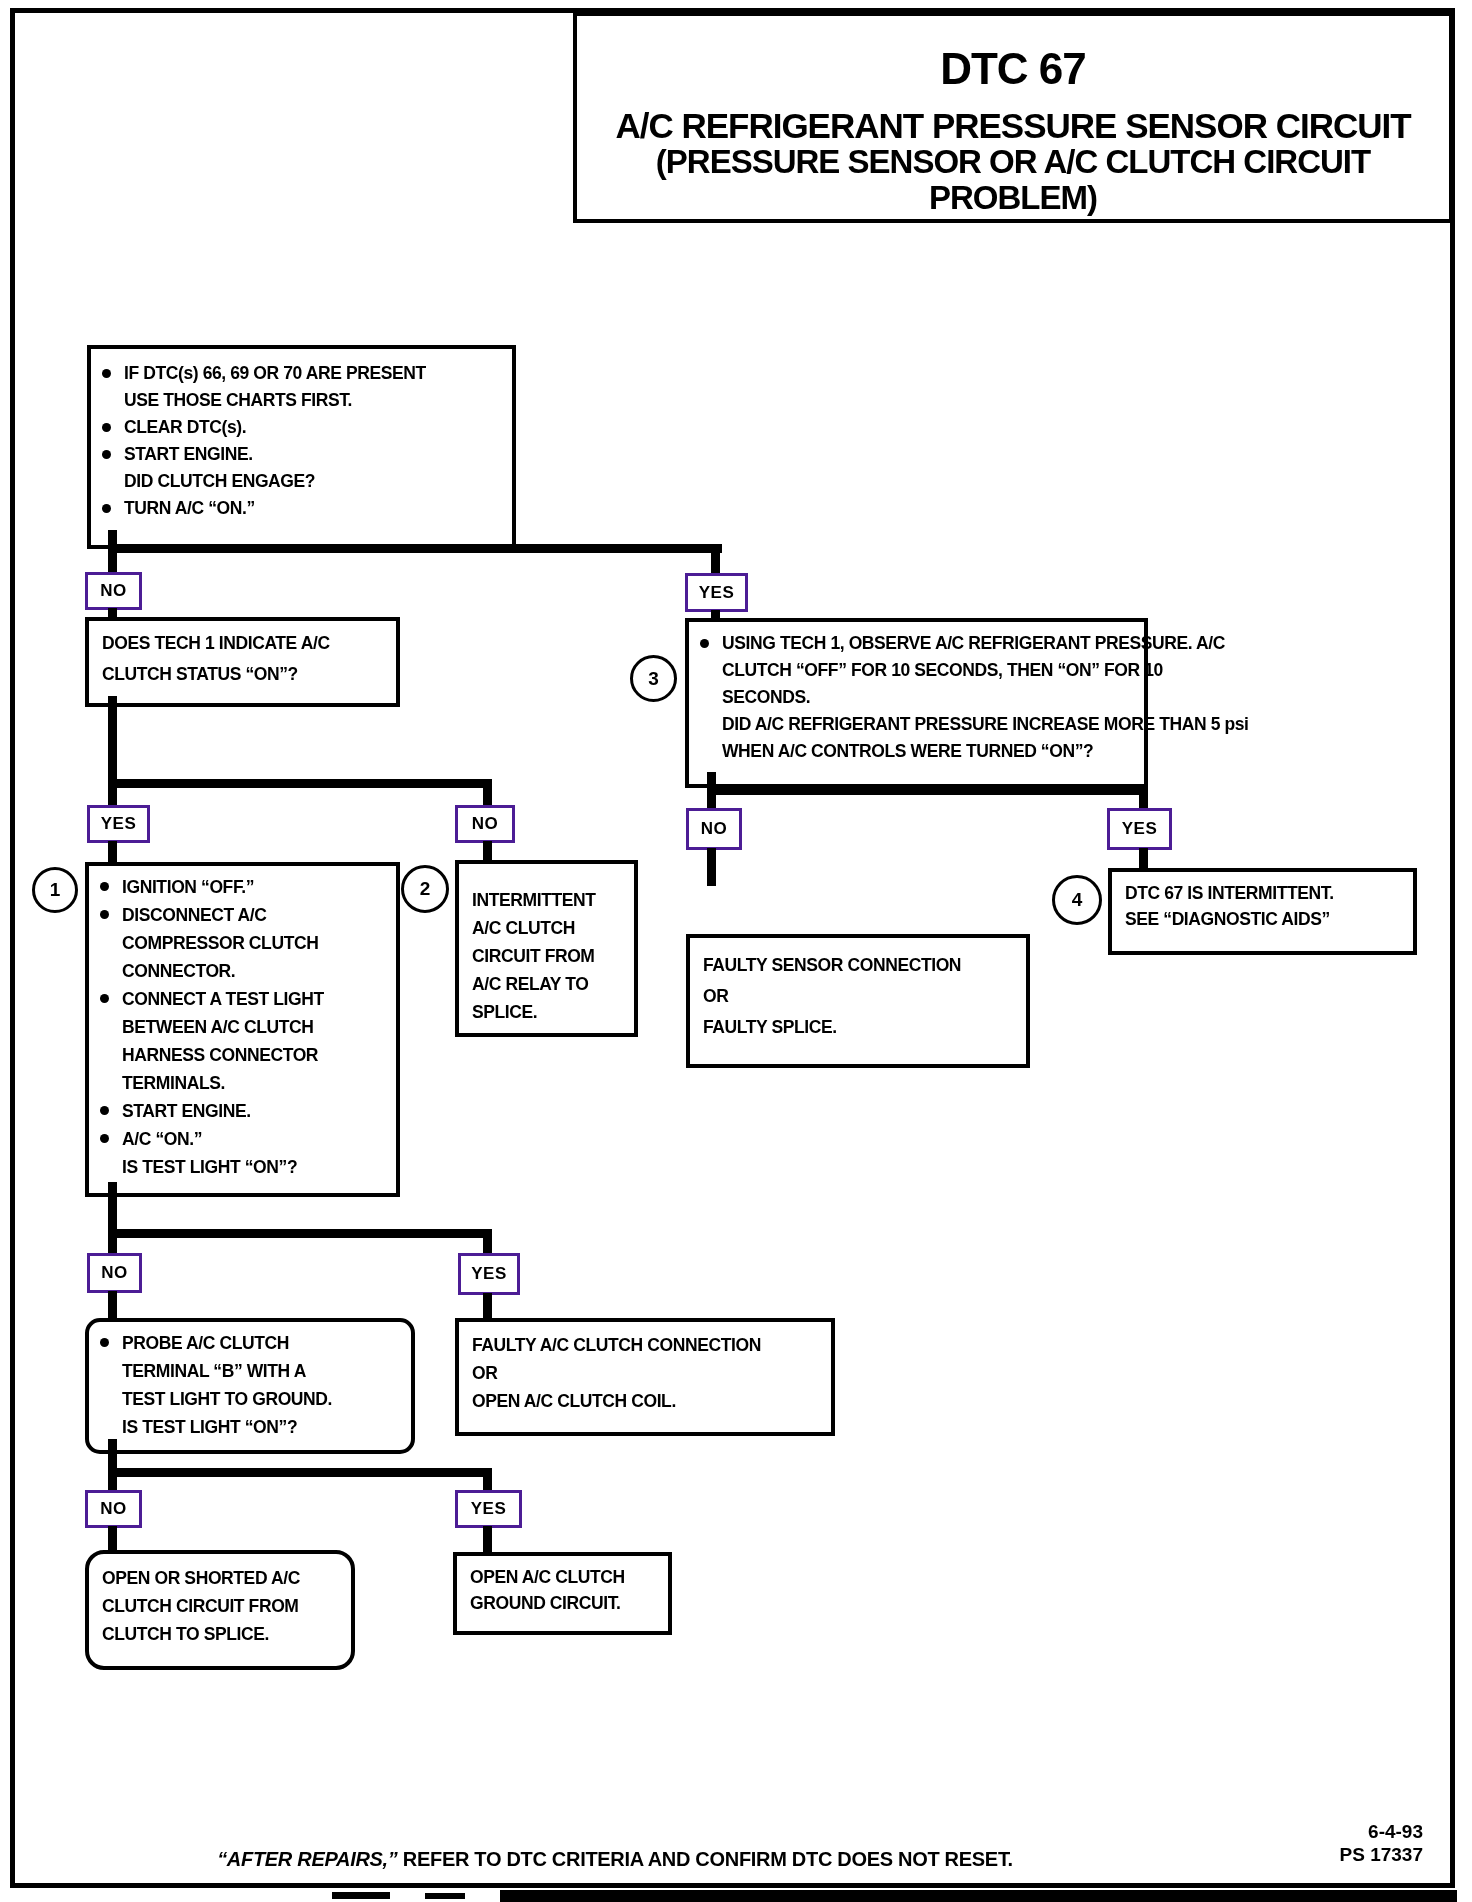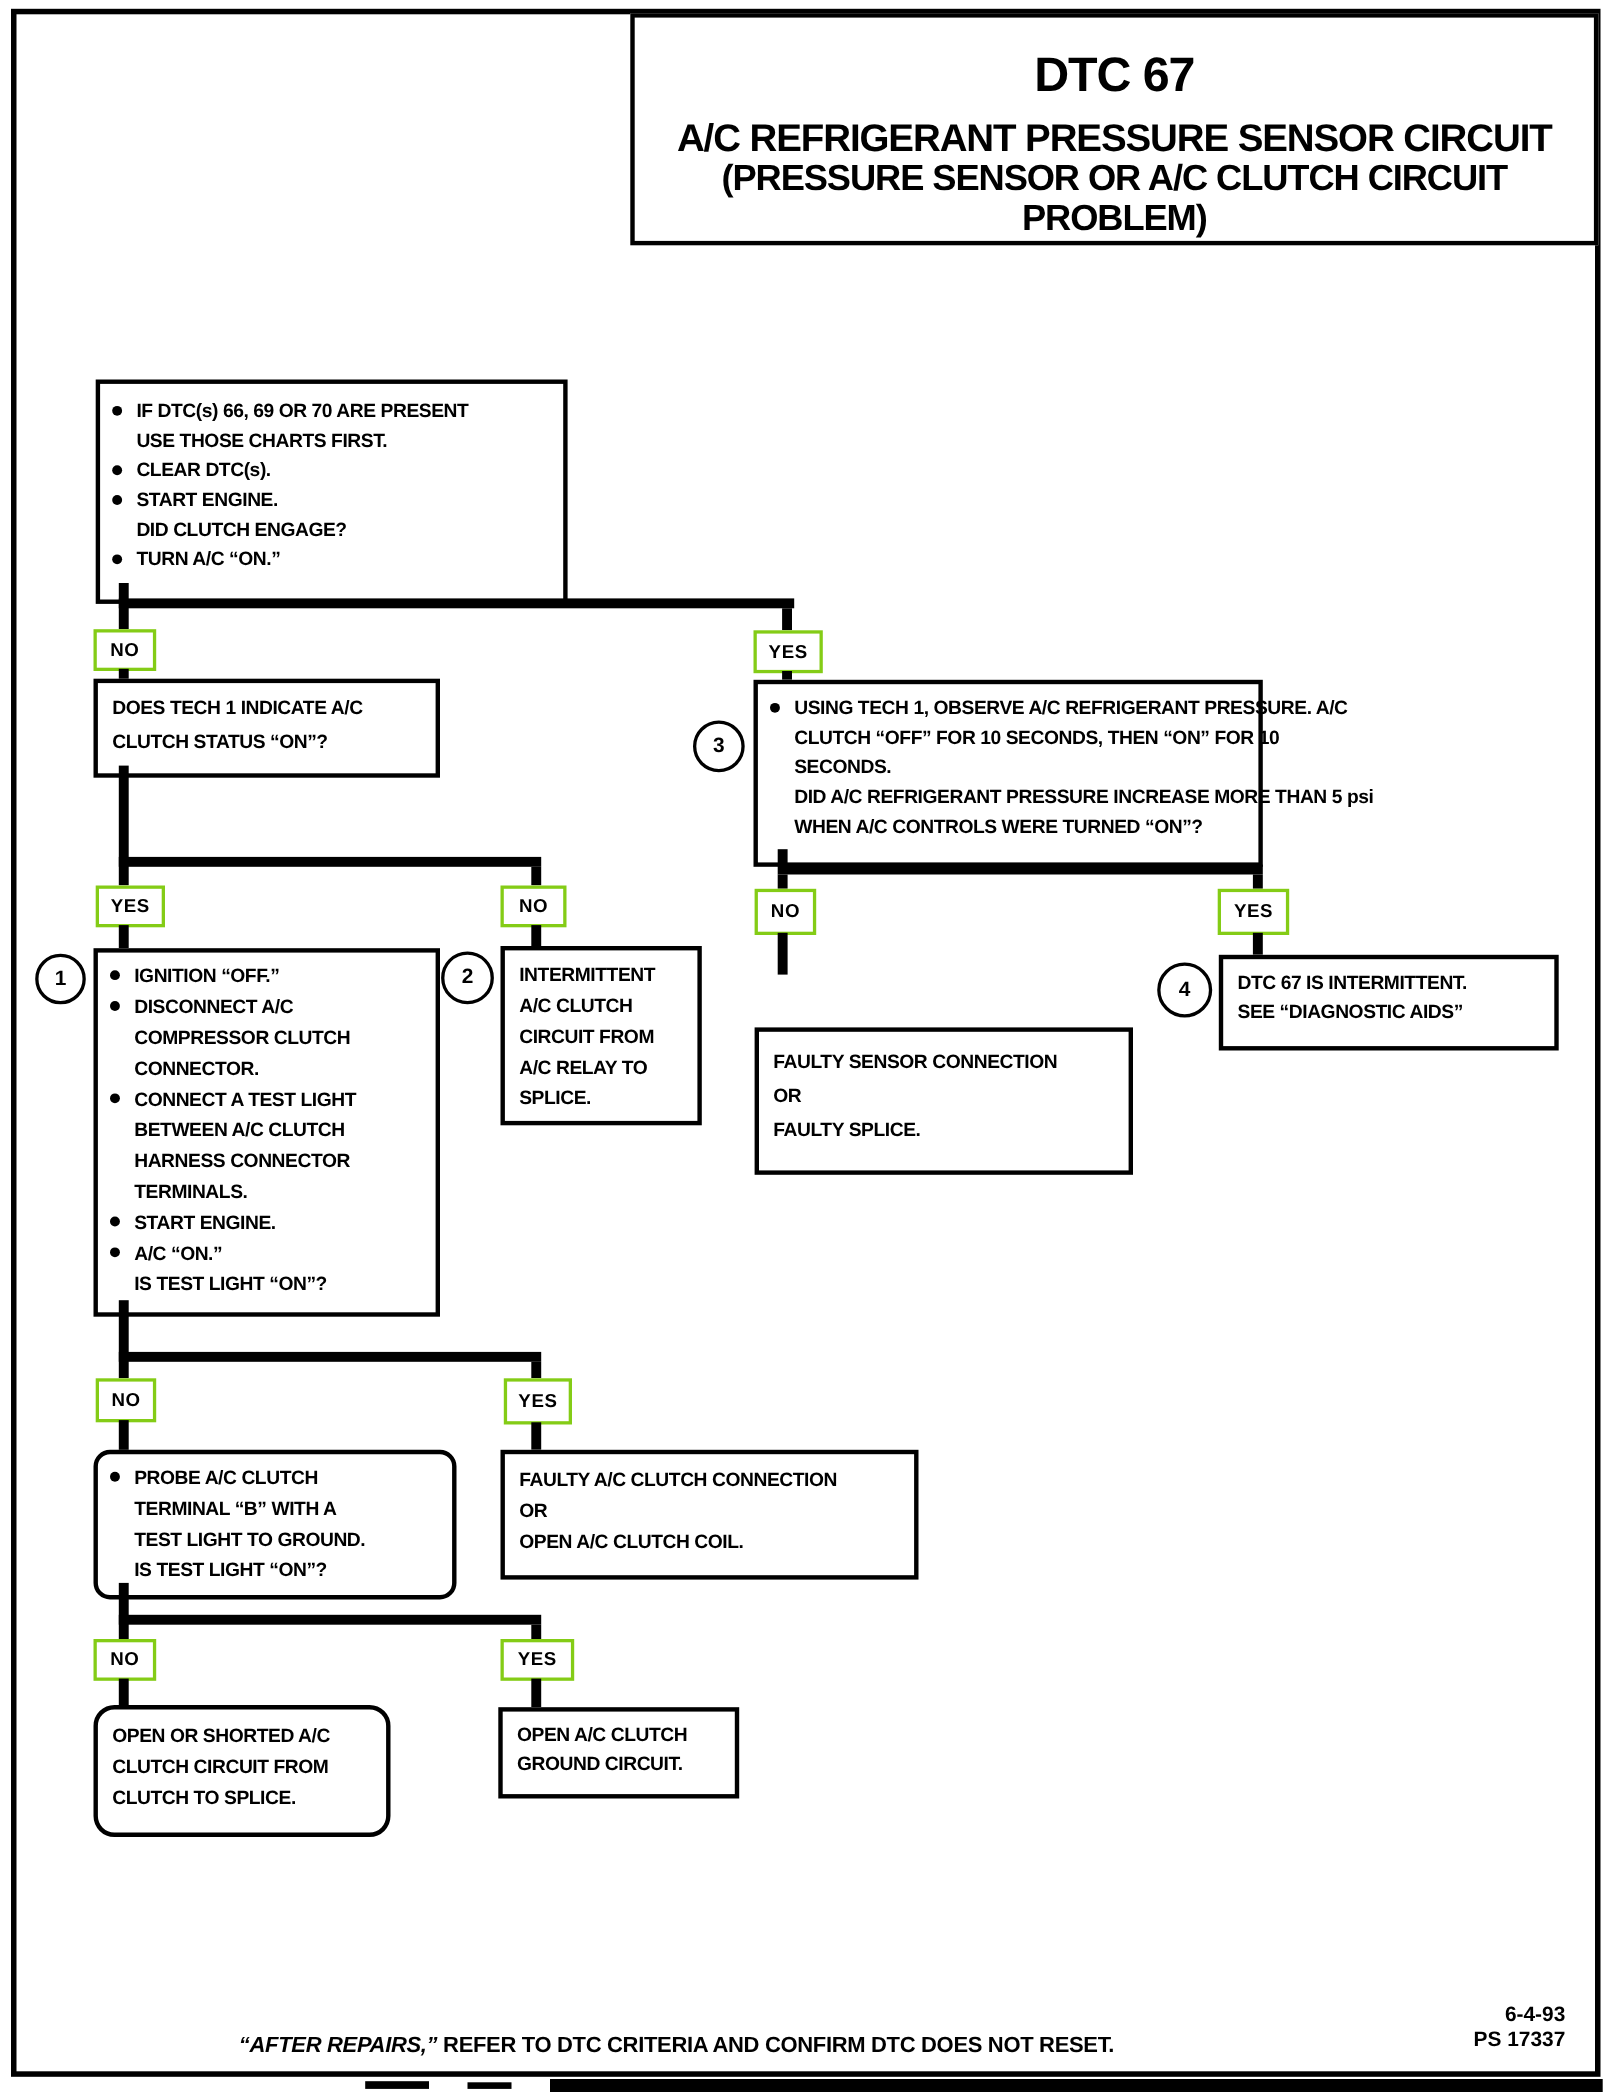--- a/index.html
+++ b/index.html
@@ -6,21 +6,21 @@
   body{width:1472px;height:1902px;position:relative;font-family:"Liberation Sans",sans-serif;color:#000;}
   .page-border{position:absolute;left:10px;top:8px;width:1435px;height:1870px;border:5px solid #000;}
   .titlebox{position:absolute;left:573px;top:12px;width:872px;height:203px;border:4px solid #000;background:#fff;text-align:center;}
   .t-code{margin-top:28px;font-size:44px;font-weight:bold;letter-spacing:-1px;}
   .t-l1{margin-top:14px;font-size:35px;font-weight:bold;letter-spacing:-1px;line-height:36px;}
   .t-l2{margin-top:0px;font-size:33px;font-weight:bold;letter-spacing:-1px;line-height:36px;}
   .box{position:absolute;border:4px solid #000;background:#fff;font-weight:bold;font-size:17.5px;letter-spacing:-0.4px;}
   .ln{position:relative;padding-left:33px;white-space:nowrap;}
   .bl::before{content:"";position:absolute;left:11px;top:50%;margin-top:-5px;width:9px;height:9px;border-radius:50%;background:#000;}
   .noind .ln{padding-left:13px;}
-  .tag{position:absolute;border:3px solid #84cc16;background:#fff;font-weight:bold;font-size:17px;letter-spacing:0.5px;display:flex;align-items:center;justify-content:center;}
+  .tag{position:absolute;border:3px solid #4c1d95;background:#fff;font-weight:bold;font-size:17px;letter-spacing:0.5px;display:flex;align-items:center;justify-content:center;}
   .circ{position:absolute;border:3px solid #000;border-radius:50%;background:#fff;display:flex;align-items:center;justify-content:center;font-weight:bold;font-size:19px;}
   .conn{position:absolute;background:#000;}
   .footnote{position:absolute;left:180px;top:1848px;width:870px;font-size:20px;font-weight:bold;letter-spacing:-0.3px;text-align:center;white-space:nowrap;}
   .footnote .it{font-style:italic;}
   .dateblock{position:absolute;left:1293px;top:1820px;width:130px;text-align:right;font-size:19px;font-weight:bold;line-height:23px;}
   .artifact{position:absolute;background:#000;}
 </style>
 </head>
 <body>
 
@@ -71,21 +71,21 @@
   <div class="ln bl">CONNECT A TEST LIGHT</div>
   <div class="ln">BETWEEN A/C CLUTCH</div>
   <div class="ln">HARNESS CONNECTOR</div>
   <div class="ln">TERMINALS.</div>
   <div class="ln bl">START ENGINE.</div>
   <div class="ln bl">A/C “ON.”</div>
   <div class="ln">IS TEST LIGHT “ON”?</div>
 </div>
 
 <div class="circ" style="left:401px;top:865px;width:42px;height:42px;">2</div>
-<div class="box noind" style="left:455px;top:860px;width:175px;height:147px;padding-top:8px;line-height:28px;">
+<div class="box noind" style="left:455px;top:860px;width:175px;height:147px;padding-top:22px;line-height:28px;">
   <div class="ln">INTERMITTENT</div>
   <div class="ln">A/C CLUTCH</div>
   <div class="ln">CIRCUIT FROM</div>
   <div class="ln">A/C RELAY TO</div>
   <div class="ln">SPLICE.</div>
 </div>
 
 <div class="conn" style="left:108px;top:1182px;width:9px;height:71px;"></div>
 <div class="conn" style="left:108px;top:1229px;width:384px;height:9px;"></div>
 <div class="conn" style="left:483px;top:1238px;width:9px;height:15px;"></div>

